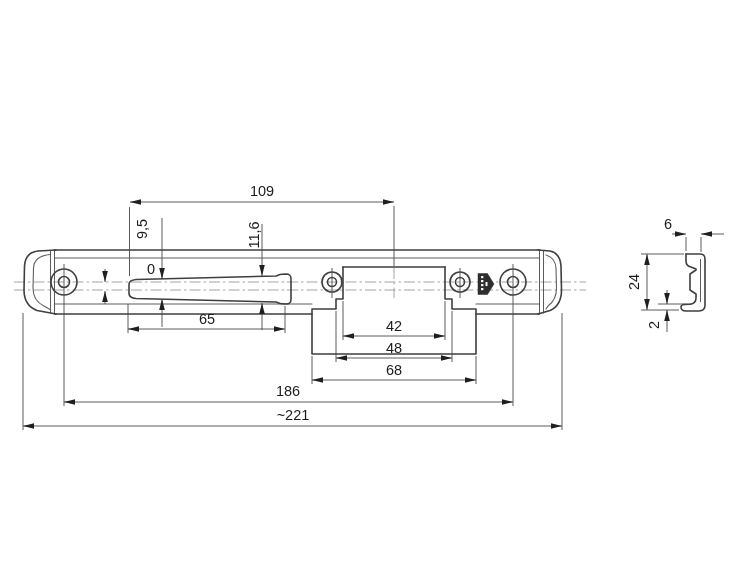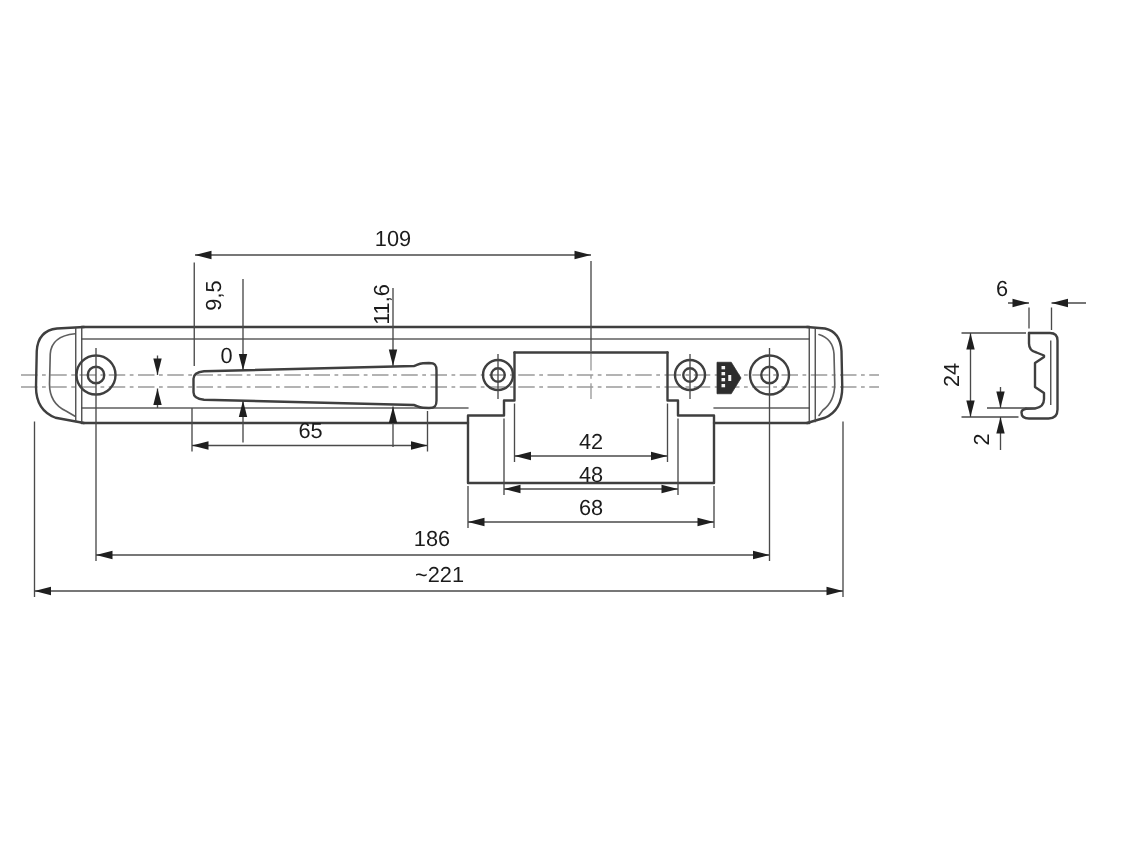--- a/index.html
+++ b/index.html
@@ -1,16 +1,16 @@
 <!DOCTYPE html>
 <html><head>
 <meta charset="utf-8">
 <style>
   html,body{margin:0;padding:0;background:#ffffff;}
-  .canvas{position:relative;width:750px;height:416px;background:#ffffff;overflow:hidden;}
+  .canvas{position:relative;width:750px;height:416px;background:#ffffff;overflow:hidden;margin-top:32px;}
   svg{display:block;}
   .outline{stroke:#3f3f3f;stroke-width:1.6;fill:none;stroke-linecap:round;stroke-linejoin:round;}
   .mid{stroke:#5f5f5f;stroke-width:1.1;fill:none;stroke-linecap:round;}
   .thin{stroke:#4a4a4a;stroke-width:0.9;fill:none;stroke-linecap:butt;}
   .cl{stroke:#9a9a9a;stroke-width:0.9;fill:none;stroke-dasharray:11 3 2.5 3;}
   .arrow{fill:#1f1f1f;stroke:none;}
   .dimtext{font-family:"Liberation Sans","DejaVu Sans",sans-serif;font-size:14.5px;fill:#1b1b1b;}
   .logo{fill:#2d2d2d;stroke:#2d2d2d;stroke-width:0.5;}
   .logomark{fill:#f5f5f5;stroke:none;}
 </style>

